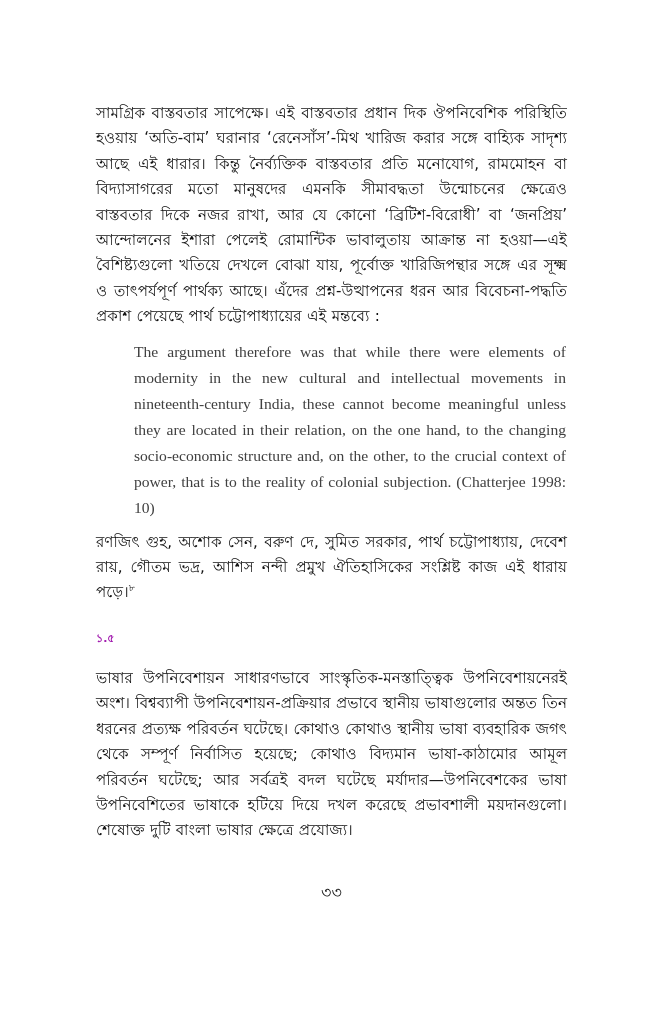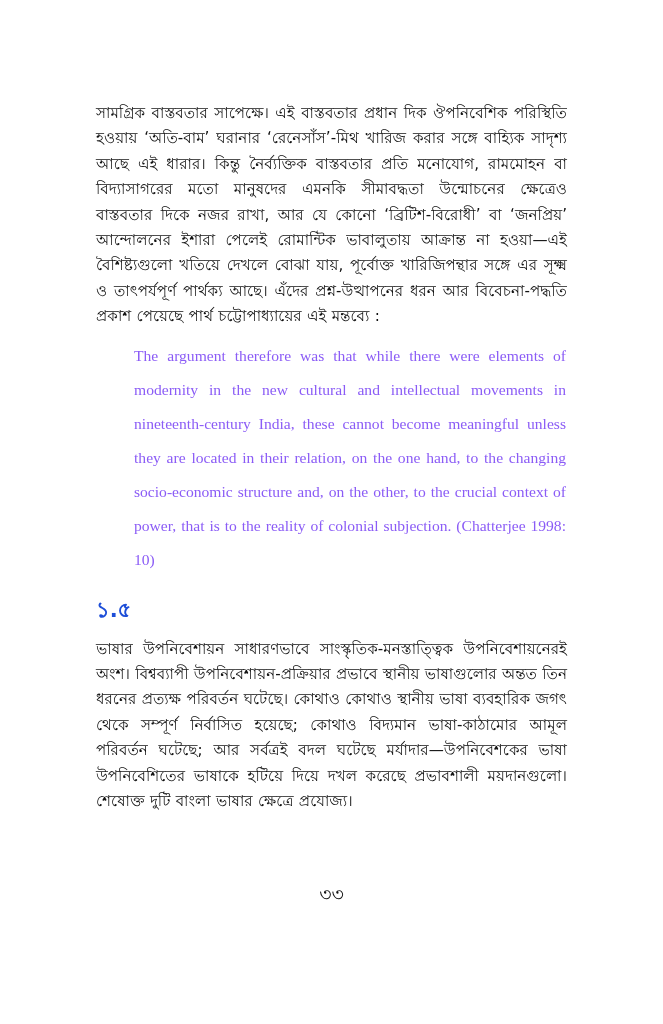--- a/index.html
+++ b/index.html
@@ -50,67 +50,68 @@
   }
 
   .bn.indent {
     text-indent: 22px;
   }
 
   
   .quote {
     font-family: "Liberation Serif", "DejaVu Serif", serif;
     font-size: 15.6px;
-    line-height: 34px;
+    line-height: 26px;
     text-align: justify;
     text-justify: inter-word;
     margin: 9px 0 9px 0;
     padding-left: 38px;
     padding-right: 1px;
-    color: #8b5cf6;
+    color: #404040;
   }
 
   .section-heading {
     font-family: "DejaVu Sans", "Liberation Sans", sans-serif;
-    font-size: 21px;
+    font-size: 11px;
     font-weight: bold;
     line-height: 22px;
     margin: 22px 0 16px 0;
-    color: #1d4ed8;
+    color: #a21caf;
   }
 
   .fn-marker {
     font-family: "DejaVu Sans", "Liberation Sans", sans-serif;
     font-size: 9.6px;
     vertical-align: super;
     line-height: 0;
   }
 
   #folio {
     position: absolute;
     left: 0;
     top: 880px;
     width: 663px;
     text-align: center;
     font-family: "DejaVu Sans", "Liberation Sans", sans-serif;
-    font-size: 19px;
+    font-size: 16px;
     color: #111111;
   }
 </style>
 </head>
 <body>
 
 <div id="page">
 
   <div id="typearea">
 
     <p class="bn flow">সামগ্রিক বাস্তবতার সাপেক্ষে। এই বাস্তবতার প্রধান দিক ঔপনিবেশিক পরিস্থিতি হওয়ায় ‘অতি-বাম’ ঘরানার ‘রেনেসাঁস’-মিথ খারিজ করার সঙ্গে বাহ্যিক সাদৃশ্য আছে এই ধারার। কিন্তু নৈর্ব্যক্তিক বাস্তবতার প্রতি মনোযোগ, রামমোহন বা বিদ্যাসাগরের মতো মানুষদের এমনকি সীমাবদ্ধতা উন্মোচনের ক্ষেত্রেও বাস্তবতার দিকে নজর রাখা, আর যে কোনো ‘ব্রিটিশ-বিরোধী’ বা ‘জনপ্রিয়’ আন্দোলনের ইশারা পেলেই রোমান্টিক ভাবালুতায় আক্রান্ত না হওয়া—এই বৈশিষ্ট্যগুলো খতিয়ে দেখলে বোঝা যায়, পূর্বোক্ত খারিজিপন্থার সঙ্গে এর সূক্ষ্ম ও তাৎপর্যপূর্ণ পার্থক্য আছে। এঁদের প্রশ্ন-উত্থাপনের ধরন আর বিবেচনা-পদ্ধতি প্রকাশ পেয়েছে পার্থ চট্টোপাধ্যায়ের এই মন্তব্যে :</p>
 
     <blockquote class="quote">The argument therefore was that while there were elements of modernity in the new cultural and intellectual movements in nineteenth-century India, these cannot become meaningful unless they are located in their relation, on the one hand, to the changing socio-economic structure and, on the other, to the crucial context of power, that is to the reality of colonial subjection. (Chatterjee 1998: 10)</blockquote>
 
+    <p class="bn flow"><span>রণজিৎ গুহ, অশোক সেন, বরুণ দে, সুমিত সরকার, পার্থ চট্টোপাধ্যায়, দেবেশ রায়, গৌতম ভদ্র, আশিস নন্দী প্রমুখ ঐতিহাসিকের সংশ্লিষ্ট কাজ এই ধারায় পড়ে।</span><span class="fn-marker">৮</span></p>
 
 
     <h2 class="section-heading">১.৫</h2>
 
     <p class="bn flow">ভাষার উপনিবেশায়ন সাধারণভাবে সাংস্কৃতিক-মনস্তাত্ত্বিক উপনিবেশায়নেরই অংশ। বিশ্বব্যাপী উপনিবেশায়ন-প্রক্রিয়ার প্রভাবে স্থানীয় ভাষাগুলোর অন্তত তিন ধরনের প্রত্যক্ষ পরিবর্তন ঘটেছে। কোথাও কোথাও স্থানীয় ভাষা ব্যবহারিক জগৎ থেকে সম্পূর্ণ নির্বাসিত হয়েছে; কোথাও বিদ্যমান ভাষা-কাঠামোর আমূল পরিবর্তন ঘটেছে; আর সর্বত্রই বদল ঘটেছে মর্যাদার—উপনিবেশকের ভাষা উপনিবেশিতের ভাষাকে হটিয়ে দিয়ে দখল করেছে প্রভাবশালী ময়দানগুলো। শেষোক্ত দুটি বাংলা ভাষার ক্ষেত্রে প্রযোজ্য।</p>
 
 
   </div>
 
   <div id="folio">৩৩</div>

